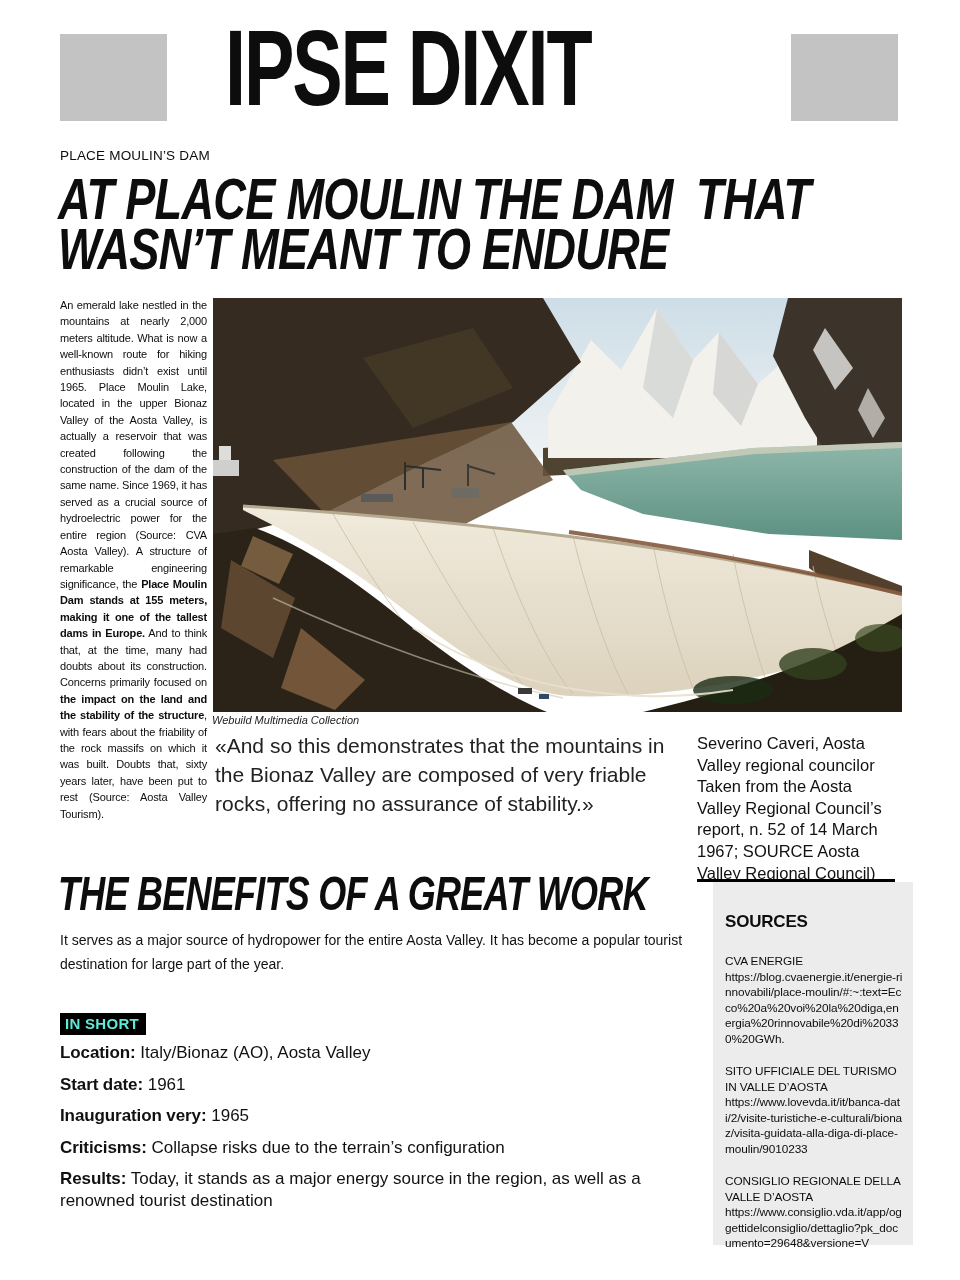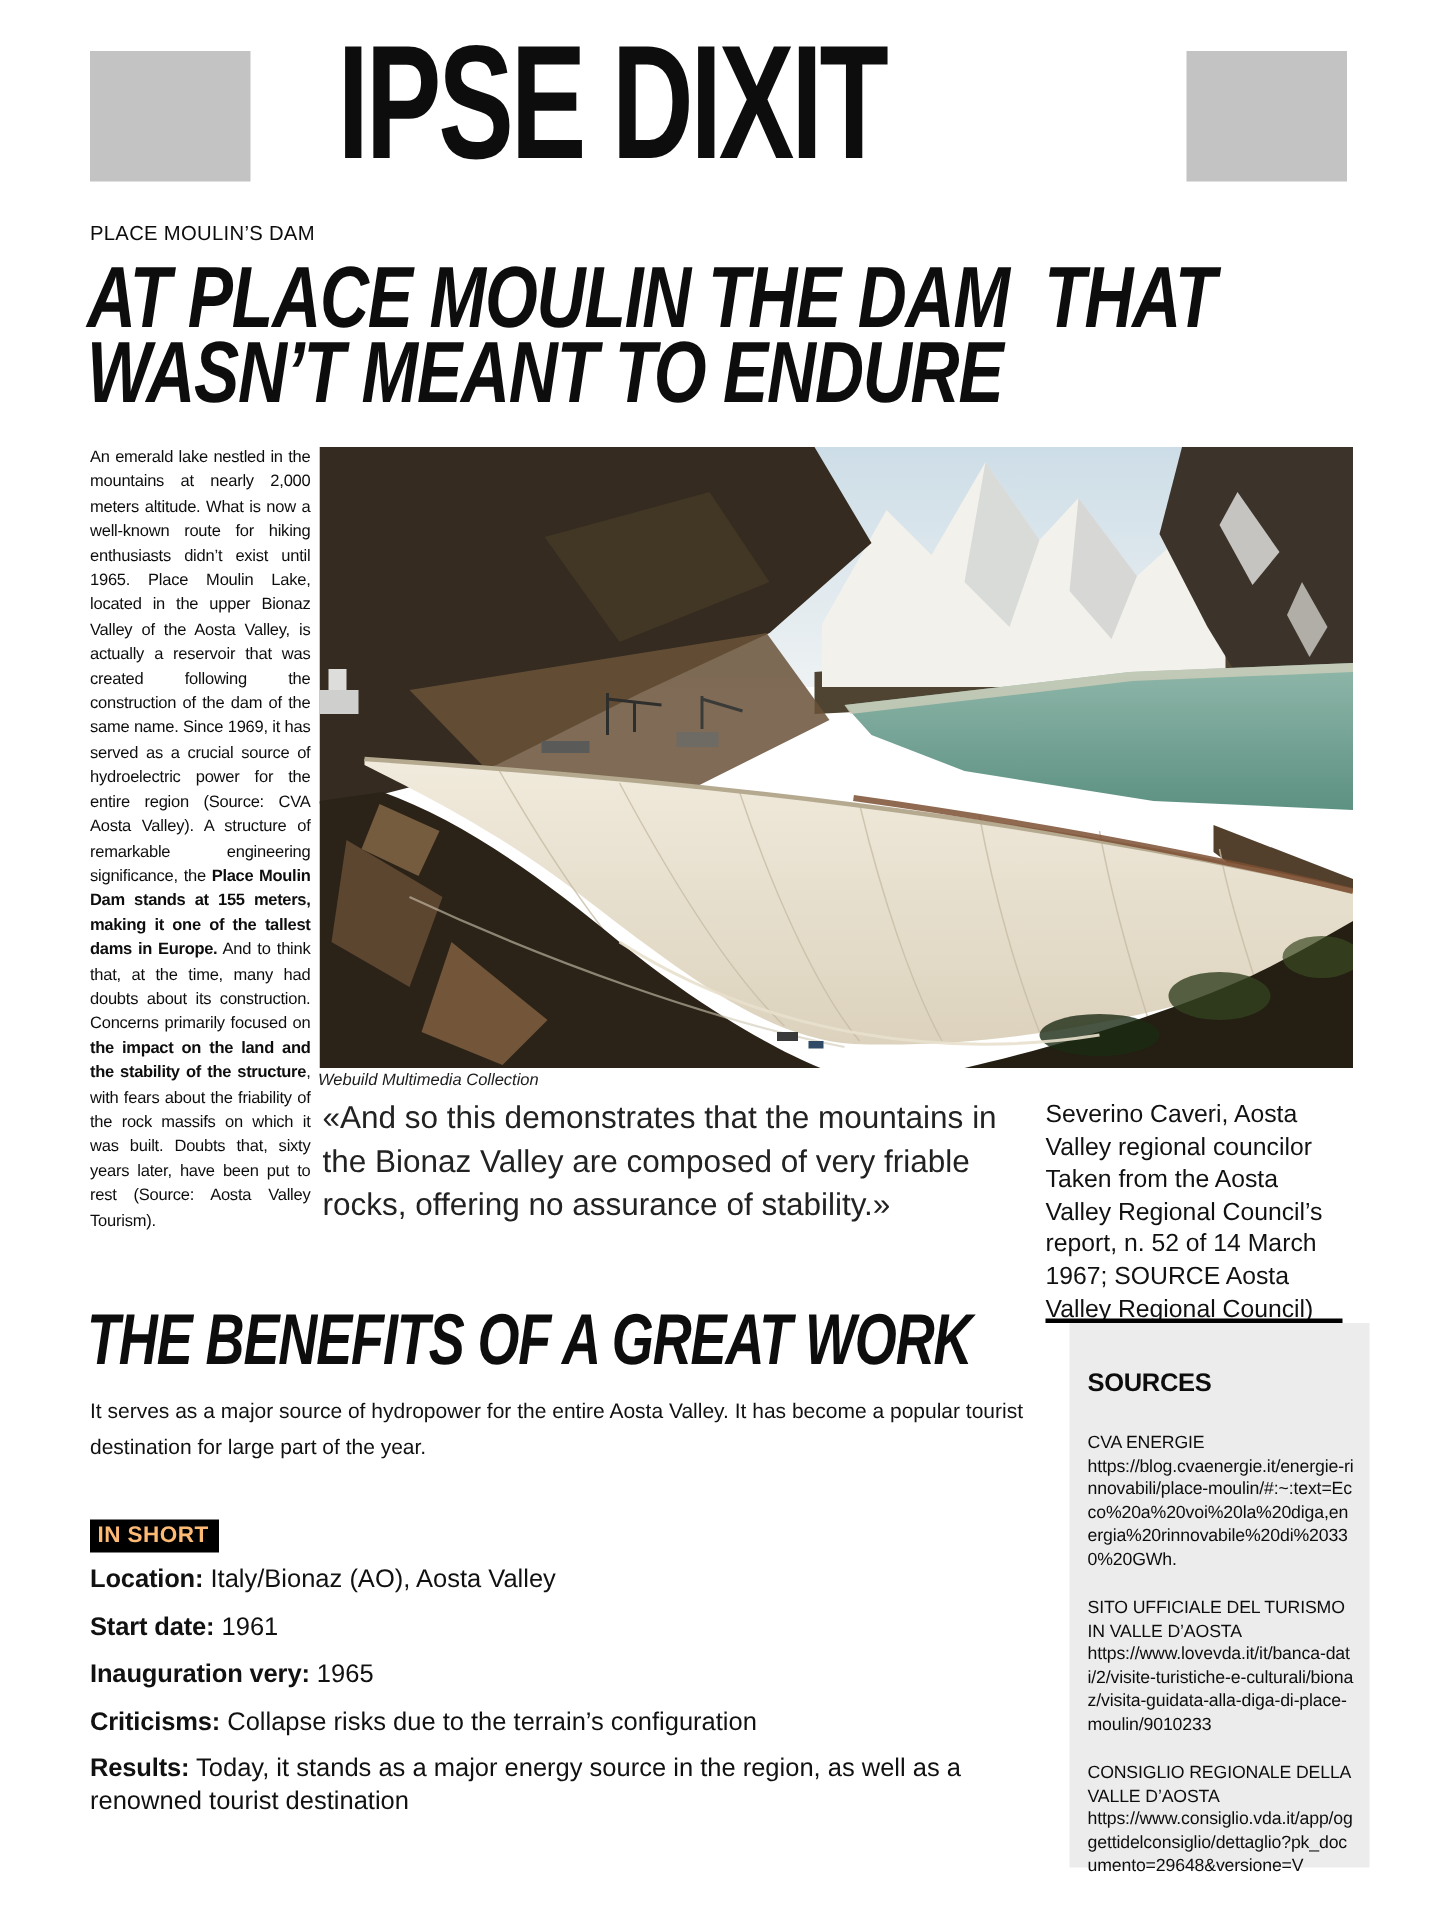--- a/index.html
+++ b/index.html
@@ -48,21 +48,21 @@
   .source-url{word-break:break-all;letter-spacing:-0.1px;}
 
   
   .benefits-head{position:absolute;left:58px;top:872px;font-size:48px;line-height:44px;
                  font-weight:bold;font-style:italic;letter-spacing:-1px;white-space:pre;
                  transform:scaleX(0.75);transform-origin:0 0;}
   .benefits-body{position:absolute;left:60px;top:929px;width:625px;
                  font-size:14px;line-height:23.5px;color:#111;}
 
   
-  .inshort-label{position:absolute;left:60px;top:1013px;background:#000;color:#fdba74;
+  .inshort-label{position:absolute;left:60px;top:1013px;background:#000;color:#5eead4;
                  font-weight:bold;font-size:15px;letter-spacing:.3px;padding:2px 7px 3px 5px;}
   .facts{position:absolute;left:60px;top:1042px;width:640px;}
   .fact{font-size:17px;line-height:22px;margin-bottom:9.5px;color:#111;}
   .fact b{letter-spacing:-0.1px;}
 </style>
 </head>
 <body>
 
 <div class="page">
 

